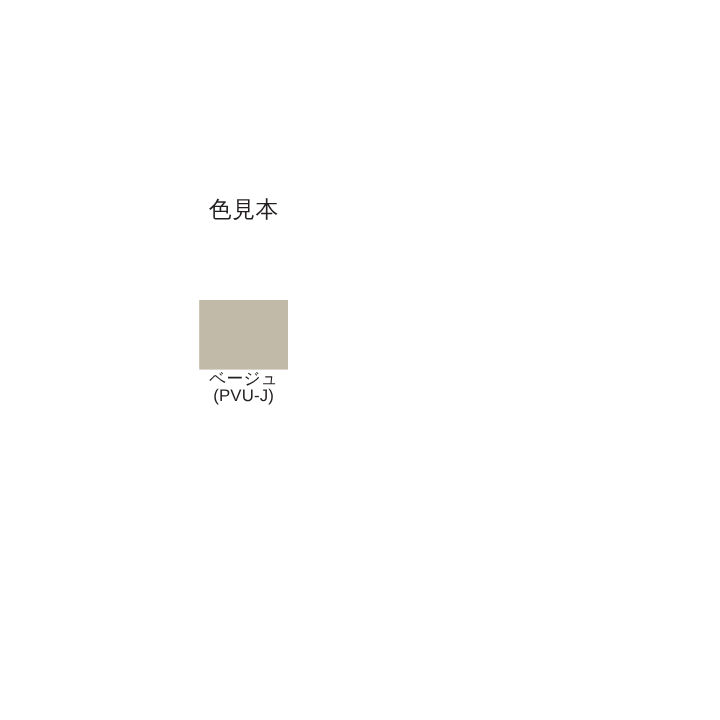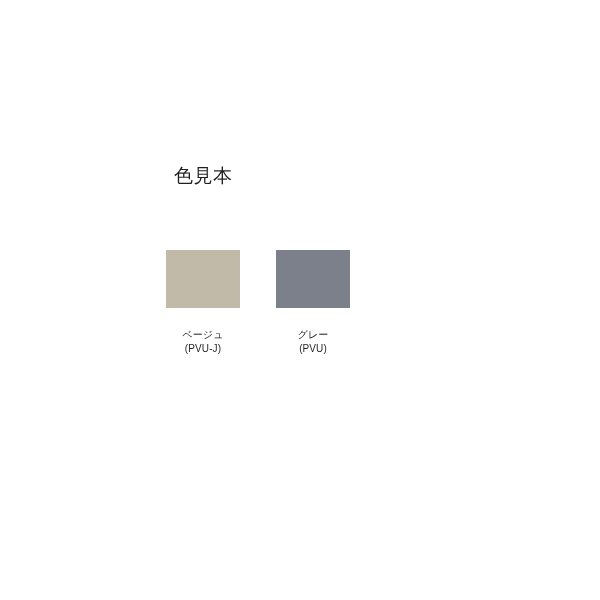--- a/index.html
+++ b/index.html
@@ -63,23 +63,23 @@
   .swatch-chip {
     width: 74px;
     height: 58px;
     display: block;
   }
   .swatch-chip.chip-wide {
     width: 82px;
   }
 
   .swatch-caption {
-    margin-top: 20px;
+    margin-top: 1px;
     text-align: center;
-    font-size: 10px;
+    font-size: 14px;
     line-height: 13.5px;
     color: #231f20;
     white-space: nowrap;
   }
   .caption-name {
     display: block;
     letter-spacing: 0.1px;
   }
   .caption-code {
     display: block;
@@ -101,22 +101,15 @@
         <span class="caption-name">ベージュ</span>
         <span class="caption-code">(PVU-J)</span>
       </div>
     </div>
 
     <div class="swatch-gap"></div>
 
 
     <div class="swatch-gap"></div>
 
-    <div class="swatch-cell">
-      <span class="swatch-chip" style="background-color: rgb(123, 128, 138);"></span>
-      <div class="swatch-caption">
-        <span class="caption-name">グレー</span>
-        <span class="caption-code">(PVU)</span>
-      </div>
-    </div>
 
   </div>
 </div>
 
 </body></html>

